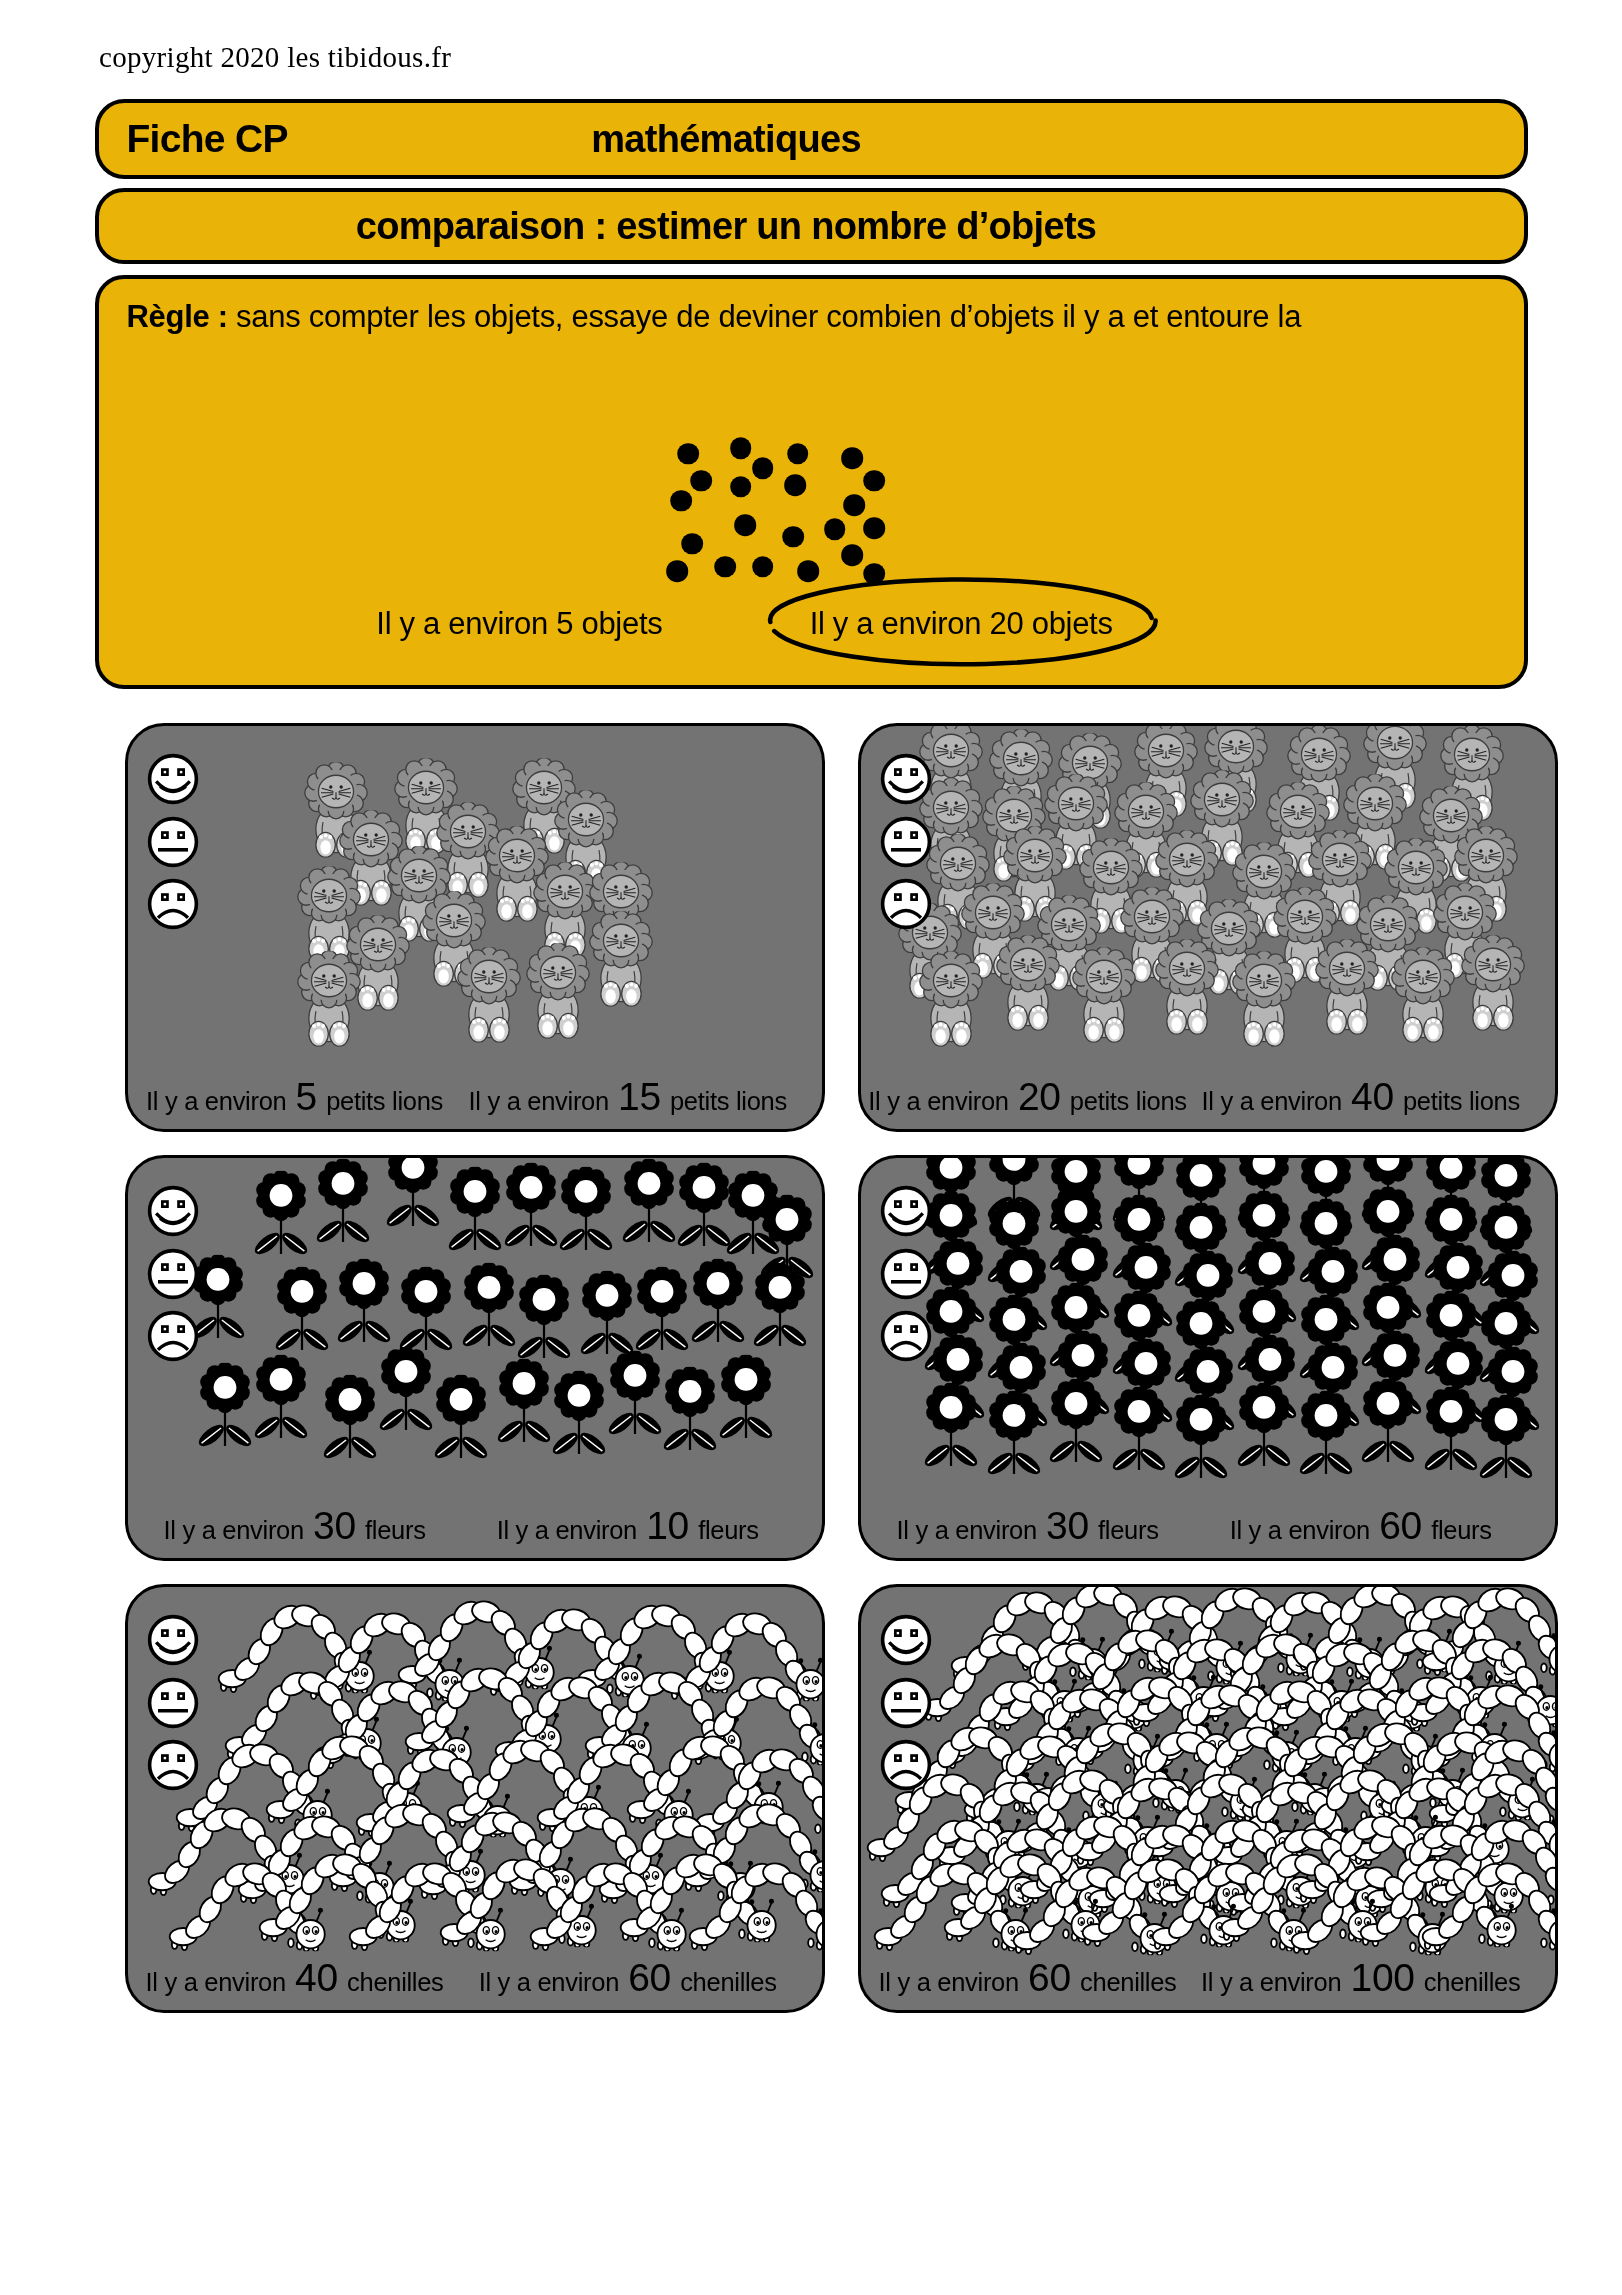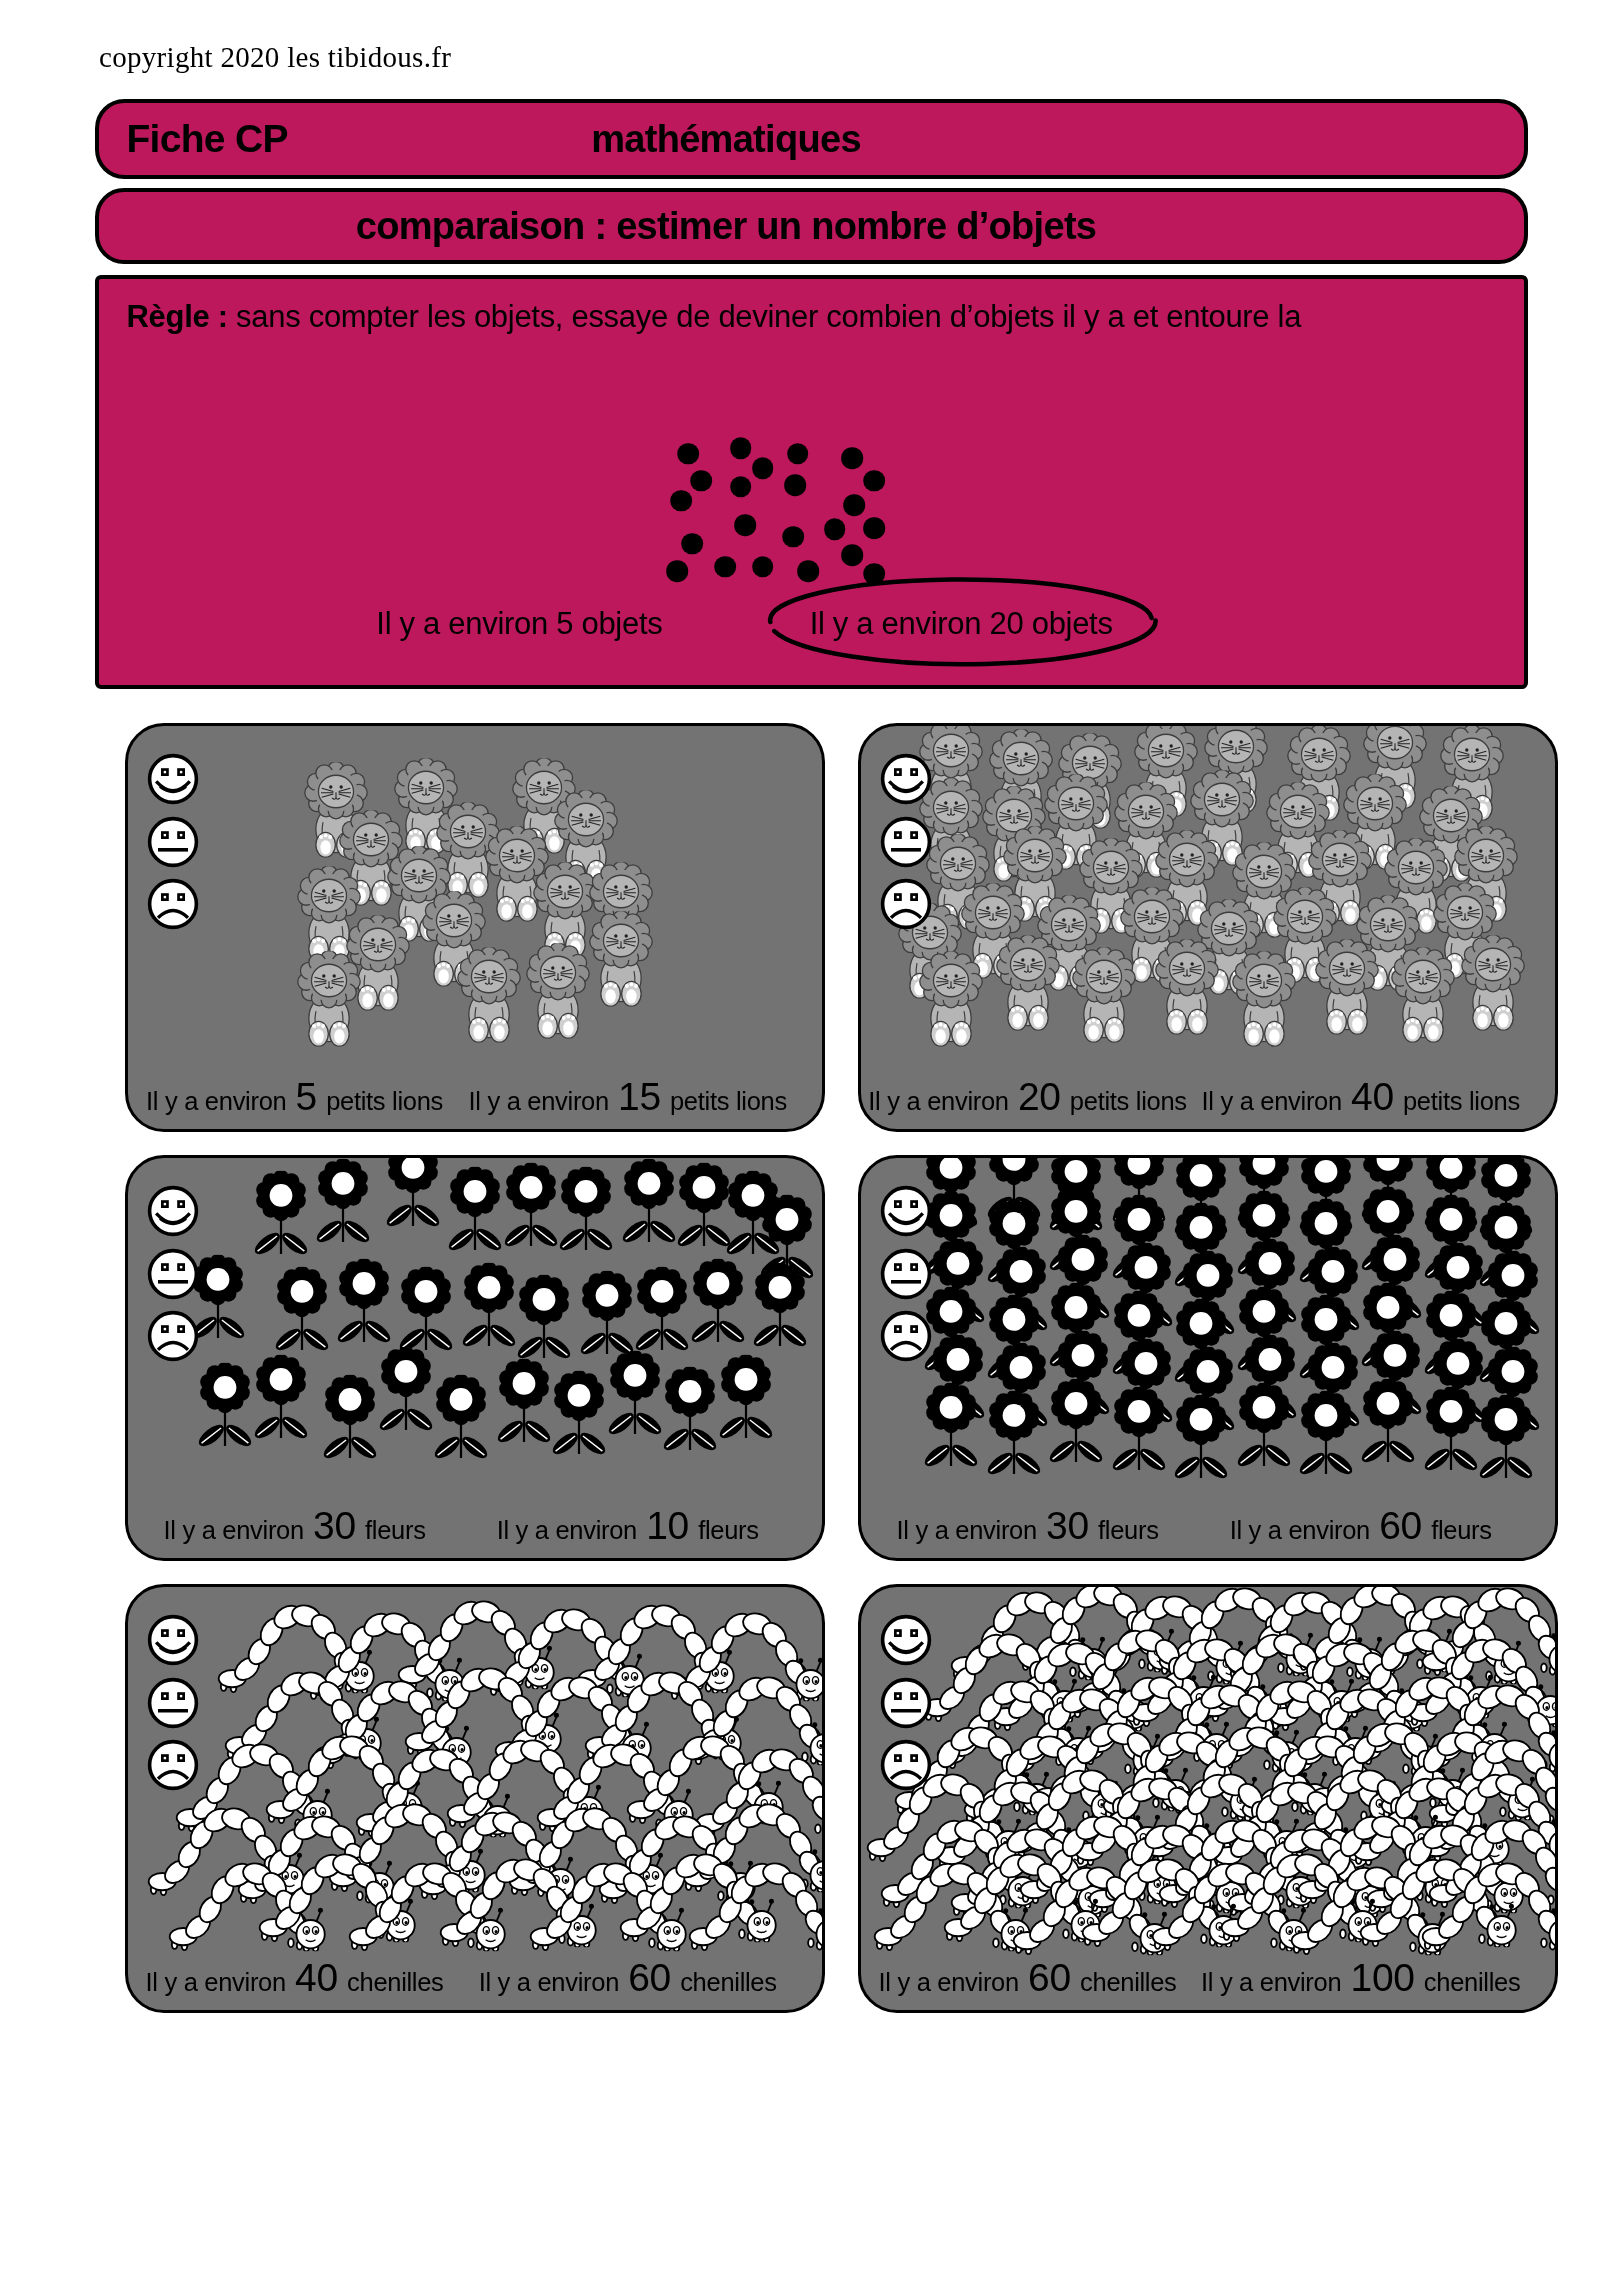--- a/index.html
+++ b/index.html
@@ -7,26 +7,26 @@
     position:relative;width:1623px;height:2295px;background:#ffffff;
     font-family:"Liberation Sans","DejaVu Sans",sans-serif;color:#000;
     overflow:hidden;margin:0 auto;text-align:center;
   }
   .copyright{
     position:absolute;left:99px;top:41px;
     font-family:"Liberation Serif","DejaVu Serif",serif;
     font-size:29px;letter-spacing:0.3px;
   }
   .rbox{
-    position:absolute;left:95px;width:1433px;background:#be185d;
+    position:absolute;left:95px;width:1433px;background:#eab308;
     border:4.6px solid #000;box-sizing:border-box;
   }
   #boxA{top:99px;height:80px;border-radius:29.4px;}
   #boxB{top:188px;height:76px;border-radius:29px;}
-  #ruleBox{top:275px;height:414px;border-radius:6px;}
+  #ruleBox{top:275px;height:414px;border-radius:29px;}
   .fiche{
     position:absolute;left:27.5px;top:50%;transform:translateY(-50%);
     font-size:39px;font-weight:bold;letter-spacing:-0.7px;
   }
   .subject{
     position:absolute;left:44%;top:50%;transform:translate(-50%,-50%);
     font-size:38px;font-weight:bold;letter-spacing:-0.7px;
   }
   .big-title{
     position:absolute;left:44%;top:50%;transform:translate(-50%,-50%);

